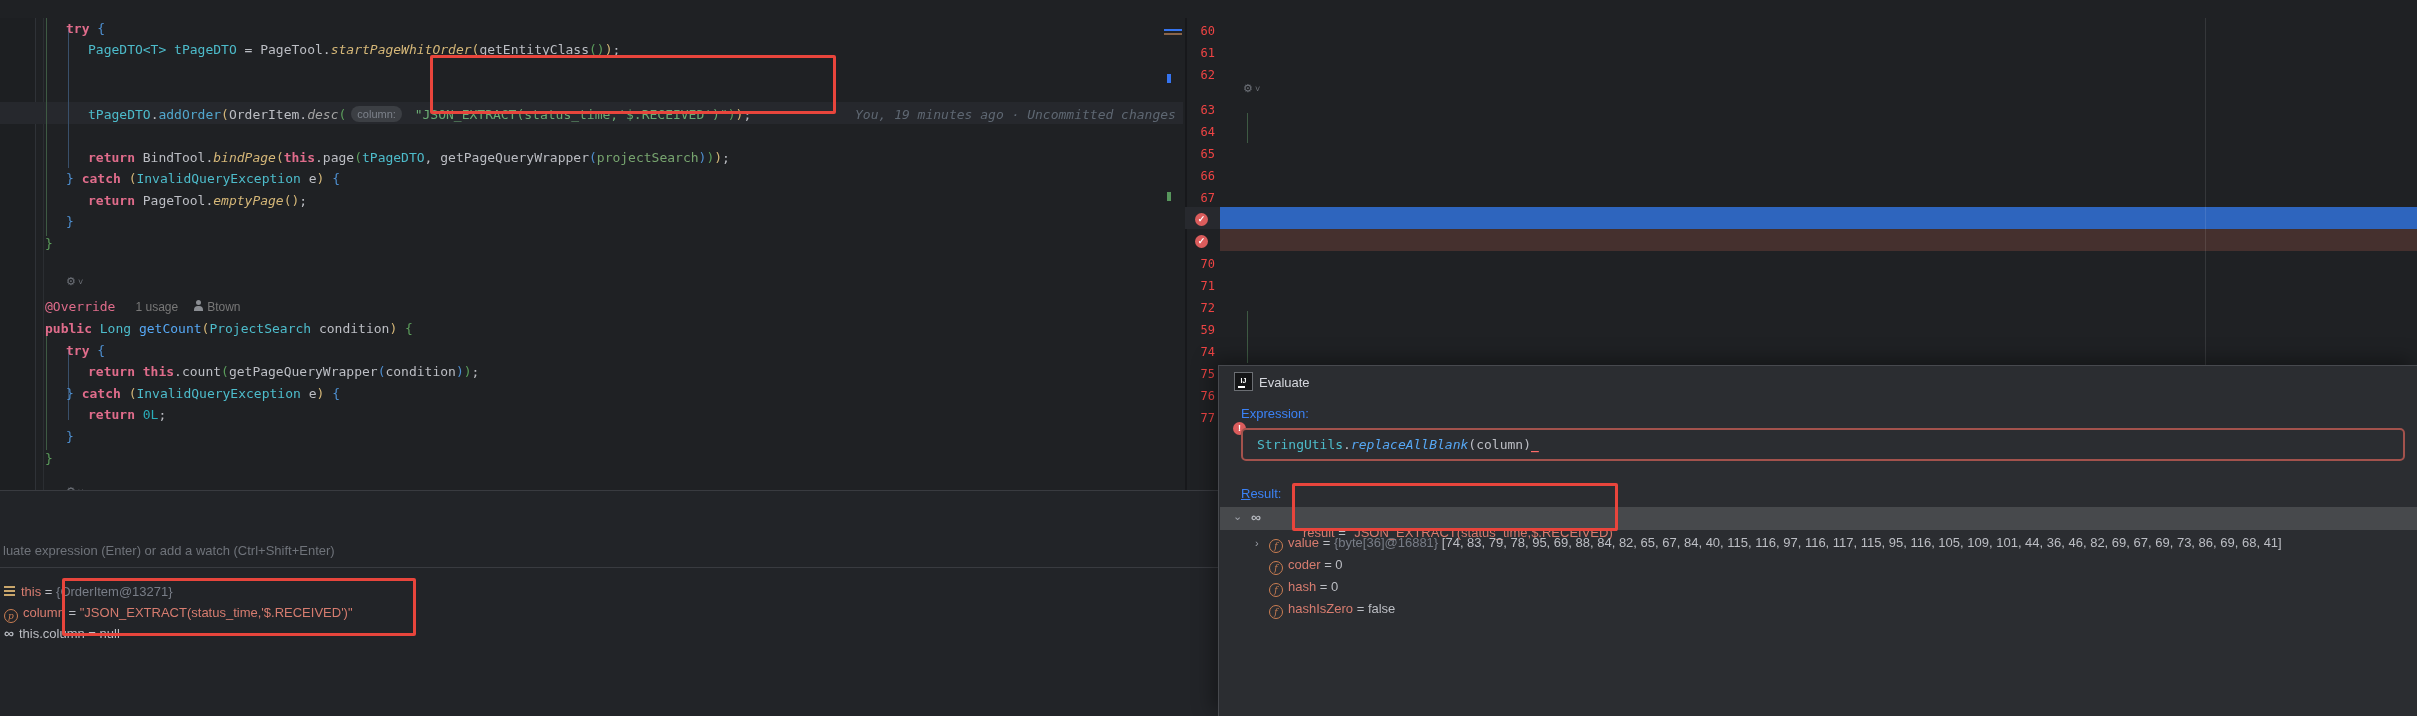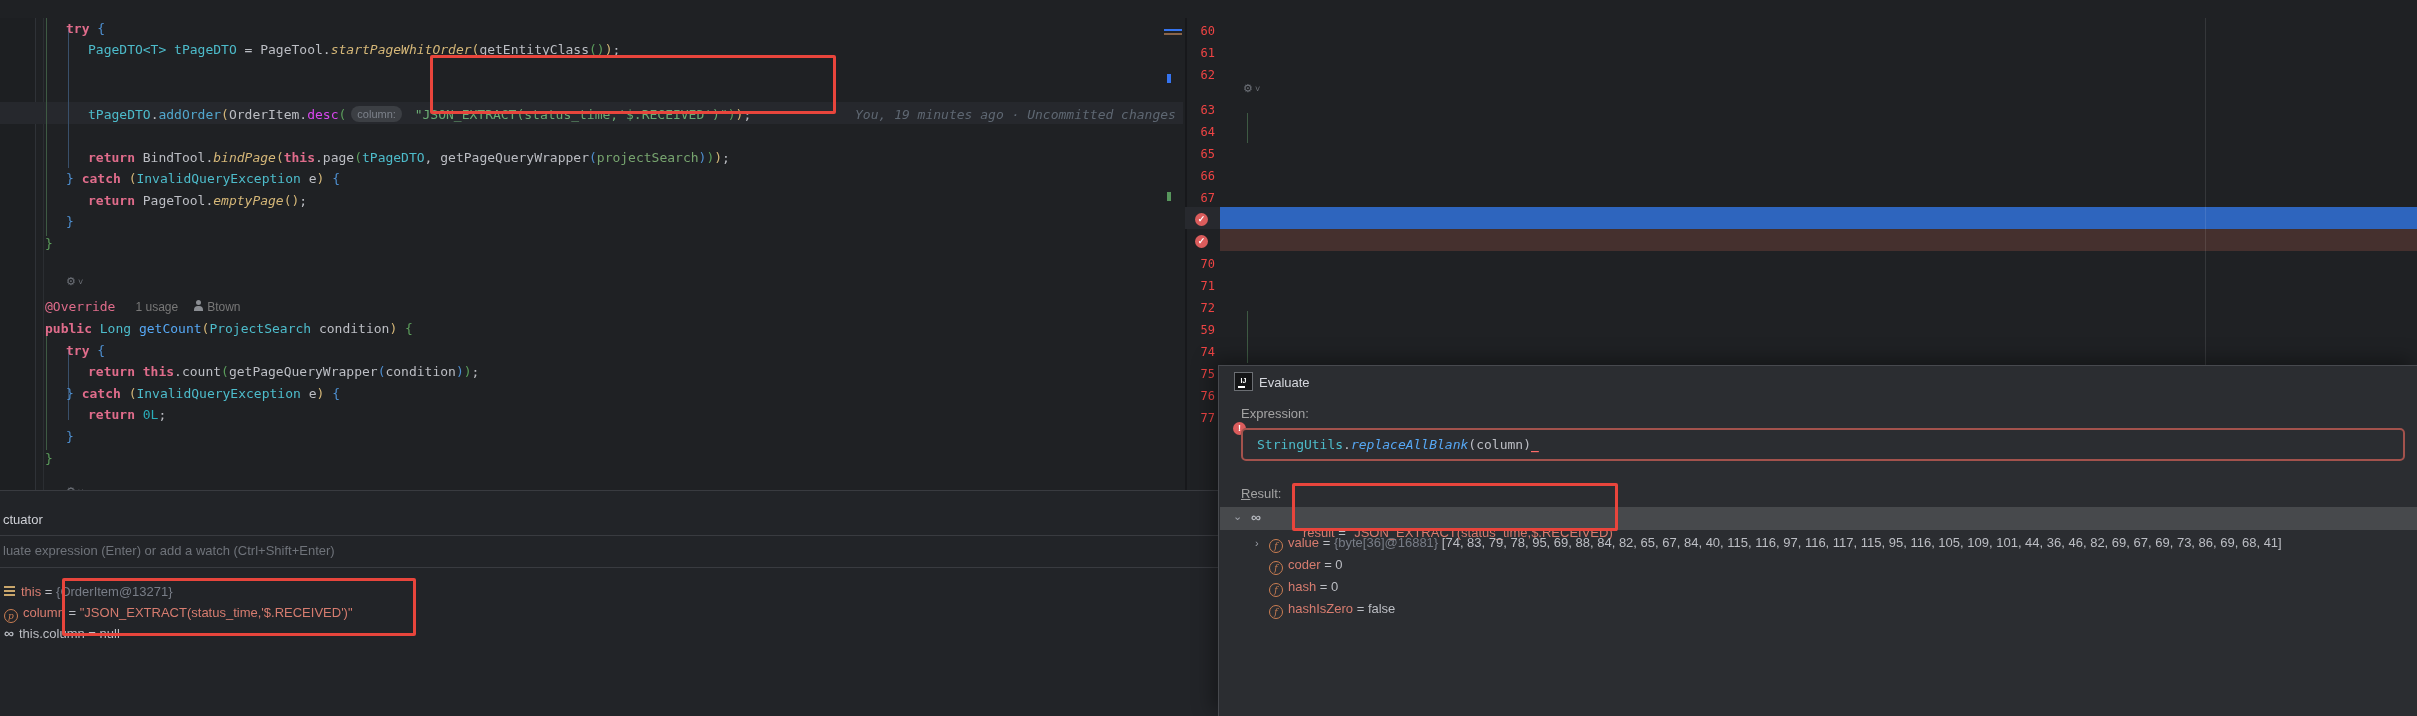--- a/index.html
+++ b/index.html
@@ -18,21 +18,21 @@
   .cur-line{position:absolute;left:0;width:1183px;height:22px;background:#26282D;}
   .exec-band{position:absolute;height:22px;background:#2E65BE;}
   .bp-band{position:absolute;height:22px;background:#45302E;}
   .gutter-hl{position:absolute;height:22px;background:#27292E;}
   .code-line{position:absolute;height:22px;line-height:22px;font-family:"DejaVu Sans Mono",monospace;font-size:13px;white-space:pre;}
   .tk{display:inline;}
   
   .kw{color:#E06C8B;font-weight:bold}.cls{color:#BCBEC4}.typ{color:#4DBCCB}.plain{color:#BCBEC4}
   .str{color:#6AAB73}.num{color:#2AACB8}.mdecl{color:#56A8F5}
   .mcall{color:#BCBEC4}.smcall{color:#D5B778;font-style:italic}.mcyan{color:#52A7CE}
-  .smcyan{color:#d946ef;}.grn{color:#77A56F}
+  .smcyan{color:#a3a3a3;font-style:italic}.grn{color:#77A56F}
   .ann{color:#E06C8B}.brg{color:#5C9E5C}.brb{color:#4E8FD0}.bry{color:#D5B778}
   .ecls{color:#4DBCCB}.eital{color:#56A8F5;font-style:italic}.cursor{color:#FF6B68;font-weight:bold}
   .usage{font-family:"Liberation Sans",sans-serif;font-size:12px;color:#787878;margin-left:20px;font-weight:normal}
   .author{font-family:"Liberation Sans",sans-serif;font-size:12px;color:#787878;font-weight:normal}
   .author-ico{display:inline-block;width:9px;height:11px;position:relative;margin:0 4px 0 16px;}
   .author-ico:before{content:"";position:absolute;left:2px;top:0;width:5px;height:5px;border-radius:50%;background:#8A8D92;}
   .author-ico:after{content:"";position:absolute;left:0;top:6px;width:9px;height:5px;border-radius:4px 4px 0 0;background:#8A8D92;}
   .pill{display:inline-block;font-family:"Liberation Sans",sans-serif;font-style:normal;font-weight:normal;
         font-size:11px;line-height:14px;color:#7D828B;background:#3C3F44;border-radius:8px;padding:1px 6px;margin:0 5px;vertical-align:1px;}
   .blame{position:absolute;font-family:"DejaVu Sans Mono",monospace;font-size:13px;line-height:22px;font-style:italic;color:#5E6772;white-space:pre;}
@@ -58,21 +58,21 @@
   .ico-circle{display:inline-block;width:12px;height:12px;border:1px solid #CB7E52;border-radius:50%;
               color:#CB7E52;font-size:9px;line-height:12px;text-align:center;font-style:italic;margin-right:5px;vertical-align:-2px;font-family:"DejaVu Serif",serif;}
   .ico-watch{display:inline-block;color:#B6B9BF;font-size:14px;margin-right:5px;font-weight:bold;}
   
   #evaluate-dialog{position:absolute;left:1218px;top:365px;width:1199px;height:351px;background:#2B2D31;
                    border-left:1px solid #47494E;border-top:1px solid #47494E;box-shadow:-6px -6px 18px rgba(0,0,0,.35);}
   .dlg-title{position:absolute;left:40px;top:9px;font-size:13px;color:#D5D7DD;}
   .ij-logo{position:absolute;left:15px;top:6px;width:17px;height:17px;background:#141517;border:1px solid #6B6E73;
            color:#fff;font-size:7px;font-weight:bold;line-height:15px;text-align:center;}
   .ij-logo i{position:absolute;left:3px;bottom:2px;width:7px;height:2px;background:#fff;}
-  .dlg-label{position:absolute;font-size:13px;color:#a3a3a3;}
+  .dlg-label{position:absolute;font-size:13px;color:#3b82f6;}
   .expr-field{position:absolute;left:22px;top:62px;width:1160px;height:29px;border:2px solid #A3524C;border-radius:5px;background:#2B2D31;}
   .expr-code{position:absolute;left:14px;top:3px;font-family:"DejaVu Sans Mono",monospace;font-size:13px;line-height:23px;white-space:pre;}
   .err-icon{position:absolute;left:14px;top:56px;width:13px;height:13px;border-radius:50%;background:#DB5C5C;
             color:#fff;font-size:9px;font-weight:bold;text-align:center;line-height:13px;}
   .res-row-sel{position:absolute;left:1px;top:141px;width:1198px;height:23px;background:#47494C;}
   .tree-text{font-size:13px;white-space:pre;text-align:right;}
   .t-chev{color:#9DA0A8;font-size:11px;}
   .t-name{color:#D77C6F}.t-eq{color:#BCBEC4}.t-val-str{color:#D77C6F}.t-ref{color:#787D87}.t-val{color:#BCBEC4}
   .res-child{position:absolute;height:22px;line-height:22px;font-size:13px;white-space:pre;}
   
@@ -147,23 +147,20 @@
         <div class="lnum" style="left: 2px; top: 345px;">75</div>
         <div class="lnum" style="left: 2px; top: 367px;">76</div>
         <div class="lnum" style="left: 2px; top: 389px;">77</div>
       </div>
     <div id="right-code"></div>
     <div id="right-hints"></div>
     <div class="cv-icon" style="left:58px;top:63px;"><span class="gear">⚙</span><span class="chev">˅</span></div>
   </div>
 
   <div id="debug-panel">
-    <div class="dbg-tab-row">
-      <div class="dbg-tab">ctuator</div>
-    </div>
     <div class="dbg-input-row">
       <div class="dbg-input">luate expression (Enter) or add a watch (Ctrl+Shift+Enter)</div>
     </div>
     <div id="watch-rows">
         <div class="watch-row" style="top: 90px;"><span class="ico-this"></span><span class="w-name">this</span><span class="w-eq"> = </span><span class="w-ref">{OrderItem@13271}</span></div>
         <div class="watch-row" style="top: 111px;"><span class="ico-circle">p</span><span class="w-name">column</span><span class="w-eq"> = </span><span class="w-str">"JSON_EXTRACT(status_time,'$.RECEIVED')"</span></div>
         <div class="watch-row" style="top: 132px;"><span class="ico-watch">∞</span><span class="w-plain">this.column</span><span class="w-eq"> = </span><span class="w-plain">null</span></div>
       </div>
   </div>
 

